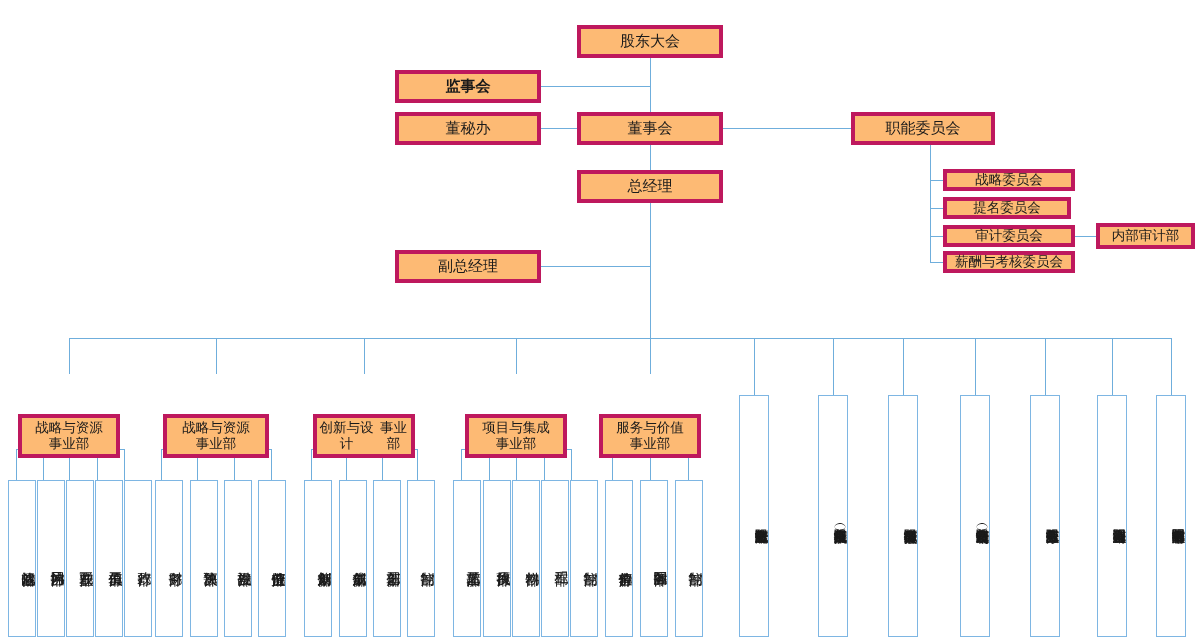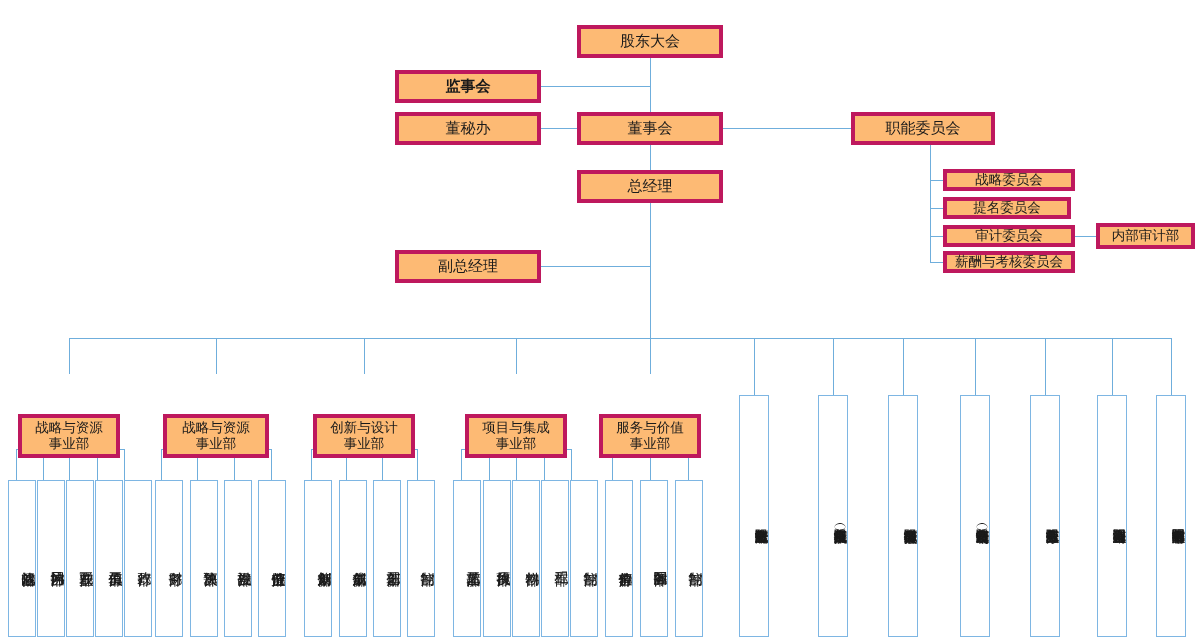--- a/index.html
+++ b/index.html
@@ -137,21 +137,21 @@
   <div class="v" style="left:197px;top:449px;height:31px;"></div>
   <div class="vbox dept" style="left:190px;top:480px;width:28px;height:157px;">预决算部</div>
 
   <div class="v" style="left:234px;top:449px;height:31px;"></div>
   <div class="vbox dept" style="left:224px;top:480px;width:28px;height:157px;">投融资部</div>
 
   <div class="v" style="left:271px;top:449px;height:31px;"></div>
   <div class="vbox dept" style="left:258px;top:480px;width:28px;height:157px;">产业链价值部</div>
 
   <div class="v" style="left:364px;top:338px;height:36px;"></div>
-  <div class="box two-line sm" style="left:313px;top:374px;width:102px;height:44px;flex-direction:column;">
+  <div class="box two-line sm" style="left:313px;top:374px;width:102px;height:44px;flex-direction:row;">
     <span>创新与设计</span>
     <span>事业部</span>
   </div>
   <div class="v" style="left:364px;top:418px;height:31px;"></div>
   <div class="h" style="left:311px;top:449px;width:106px;"></div>
 
   <div class="v" style="left:311px;top:449px;height:31px;"></div>
   <div class="vbox dept" style="left:304px;top:480px;width:28px;height:157px;">创新策划部</div>
 
   <div class="v" style="left:346px;top:449px;height:31px;"></div>

